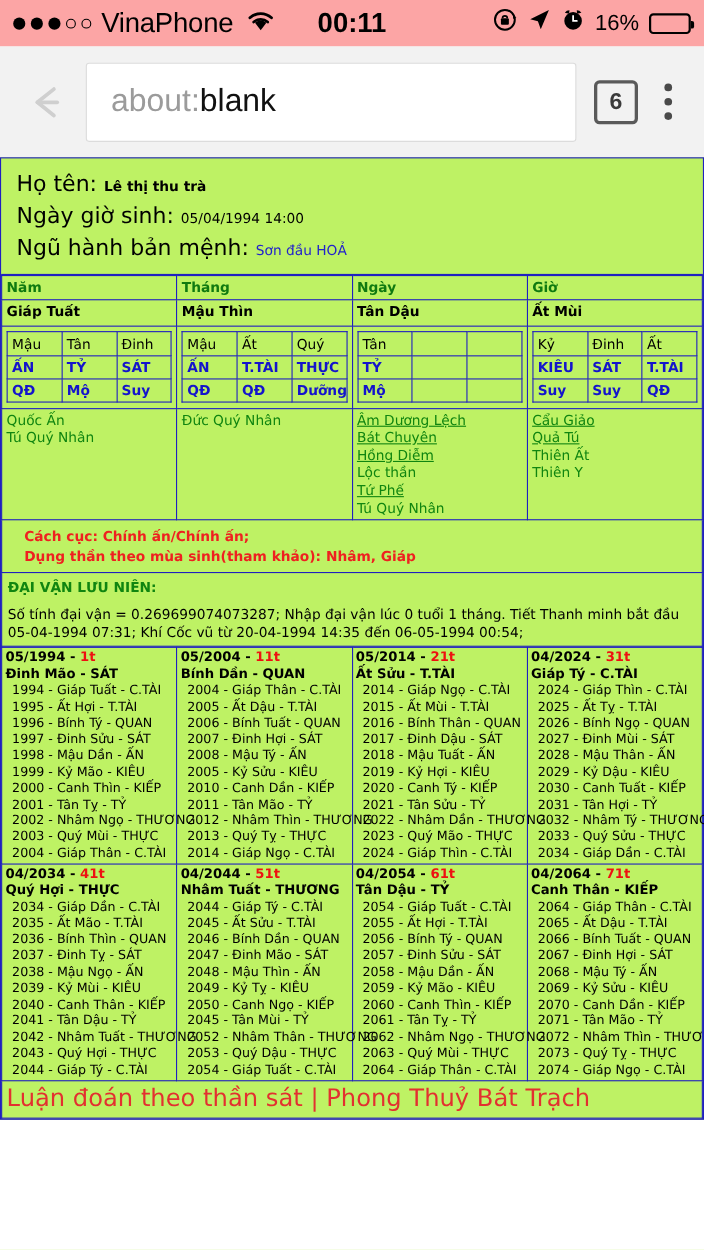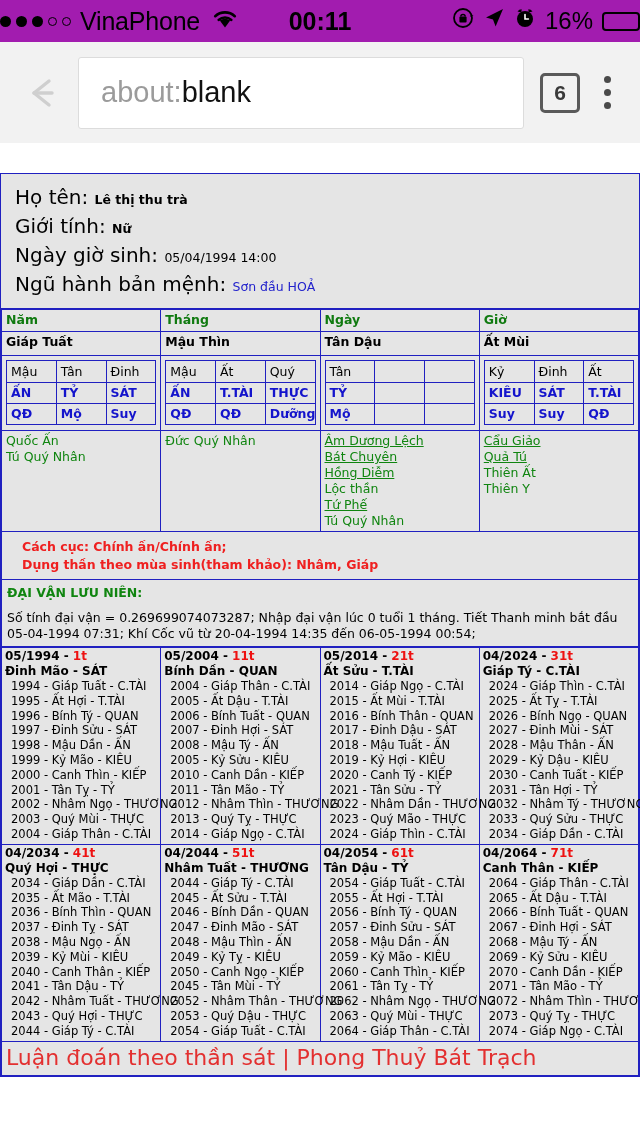--- a/index.html
+++ b/index.html
@@ -7,45 +7,45 @@
     margin: 0; padding: 0;
     width: 640px; height: 1136px;
     background: #ffffff;
     font-family: "DejaVu Sans", "Liberation Sans", sans-serif;
     overflow: hidden;
   }
 
   
   .statusbar {
     height: 42px;
-    background: #a21caf;
+    background: #fca5a5;
     display: flex;
     align-items: center;
-    padding: 0 0;
+    padding: 0 12px;
     font-size: 24px;
     color: #000;
     position: relative;
   }
   .sb-left { display: flex; align-items: center; gap: 9px; }
   .dots { display: flex; align-items: center; gap: 5px; }
   .dot { width: 11px; height: 11px; border-radius: 50%; background: #000; }
   .dot.empty { background: transparent; border: 1.6px solid #000; width: 9px; height: 9px; }
   .carrier { font-size: 25px; letter-spacing: -0.2px; font-family: "Liberation Sans", sans-serif; }
   .wifi { margin-left: 3px; }
   .sb-time {
     position: absolute; left: 0; right: 0;
     text-align: center;
     font-size: 25px; font-weight: bold;
     font-family: "Liberation Sans", sans-serif;
     pointer-events: none;
   }
   .sb-right {
     margin-left: auto;
     display: flex; align-items: center; gap: 9px;
-    font-size: 24px;
+    font-size: 20px;
     font-family: "Liberation Sans", sans-serif;
     z-index: 2;
   }
   .battery {
     width: 38px; height: 19px;
     border: 2px solid #000; border-radius: 4px;
     position: relative; padding: 2px;
   }
   .battery::after {
     content: ""; position: absolute; right: -5px; top: 5px;
@@ -82,23 +82,22 @@
     display: flex; align-items: center; justify-content: center;
     font-size: 21px; font-weight: bold; color: #3a3a3a;
     font-family: "Liberation Sans", sans-serif;
     flex: 0 0 auto; margin-left: 6px;
   }
   .kebab { width: 34px; display: flex; flex-direction: column; align-items: center; gap: 6px; flex: 0 0 auto; }
   .kebab span { width: 7px; height: 7px; border-radius: 50%; background: #4a4a4a; }
 
   
   .page {
-    background: #e5e5e5;
+    background: #bef264;
     padding: 0;
-    margin-top: 30px;
   }
   .outerbox {
     border: 1px solid #2020c0;
     margin: 0;
   }
   .infoblock {
     padding: 10px 14px 8px 14px;
     border-bottom: 1px solid #2020c0;
   }
   .info-line {
@@ -280,24 +279,20 @@
 <div class="page">
 
   <div class="outerbox">
 
     <div class="infoblock">
       <div class="info-line">
         <span>Họ tên:</span>
         <span class="info-val">Lê thị thu trà</span>
       </div>
       <div class="info-line">
-        <span>Giới tính:</span>
-        <span class="info-val">Nữ</span>
-      </div>
-      <div class="info-line">
         <span>Ngày giờ sinh:</span>
         <span class="info-val plain">05/04/1994 14:00</span>
       </div>
       <div class="info-line">
         <span>Ngũ hành bản mệnh:</span>
         <span class="info-val blue">Sơn đầu HOẢ</span>
       </div>
     </div>
 
     <table class="grid">

